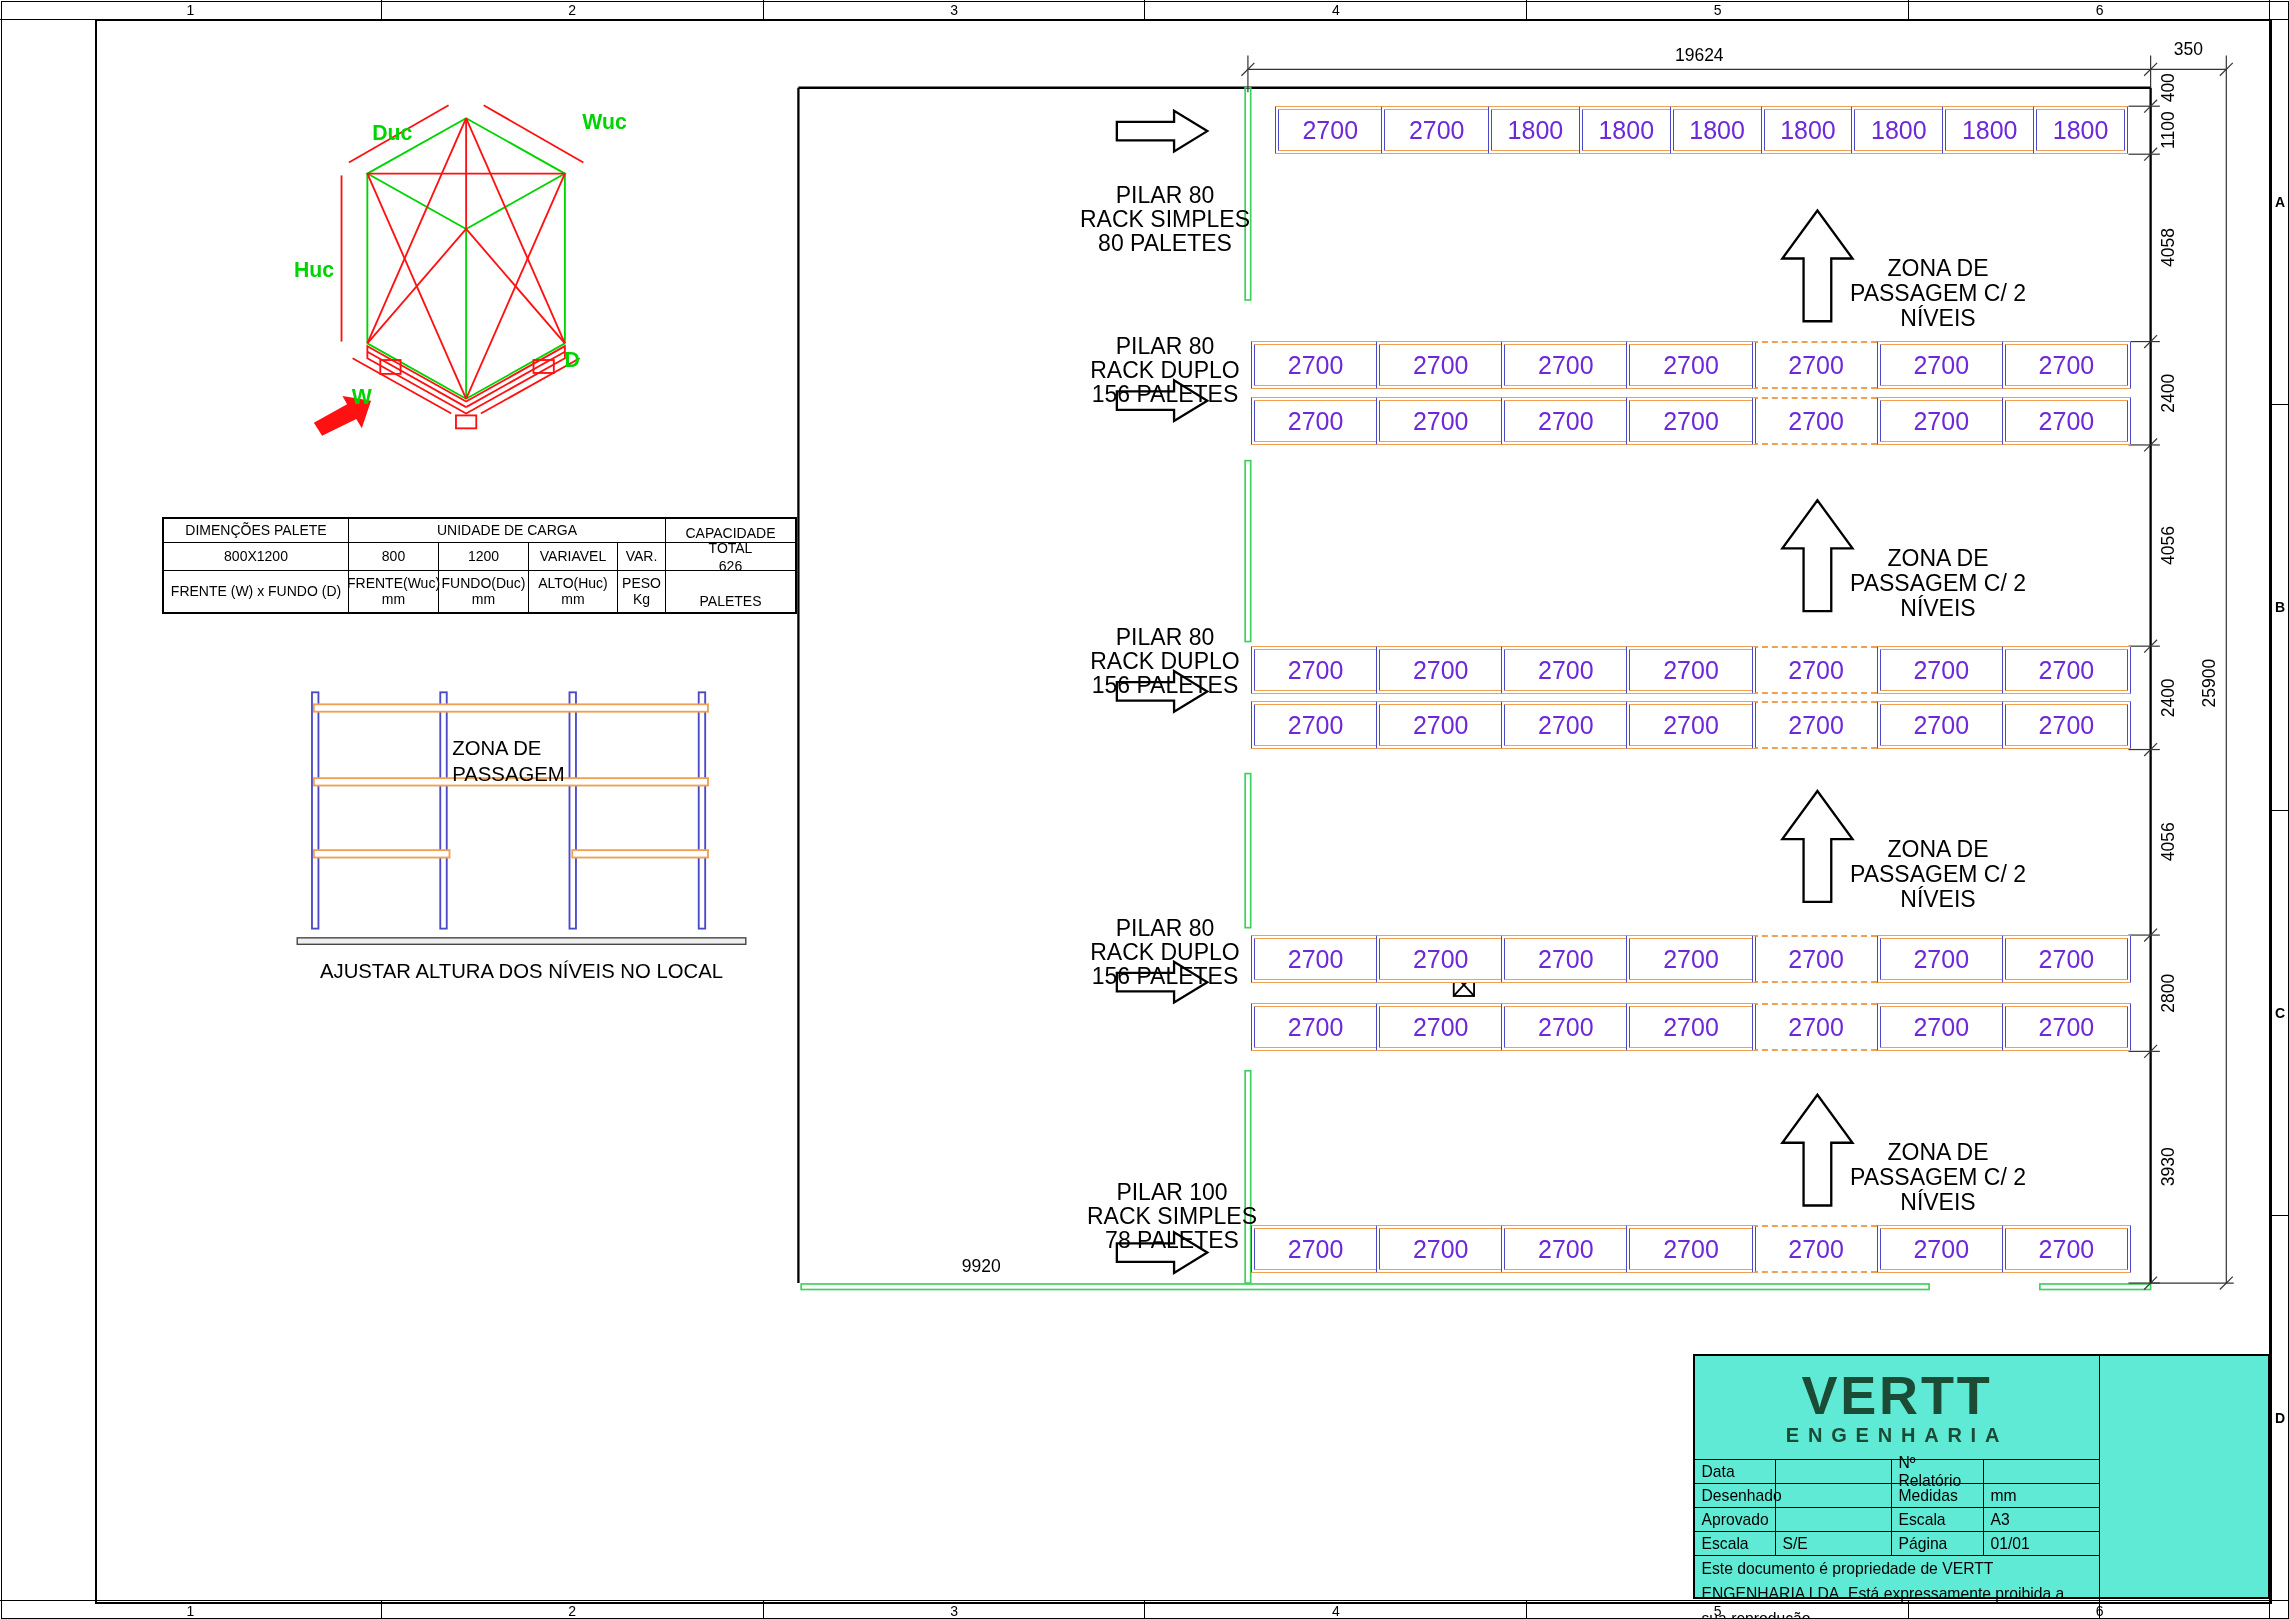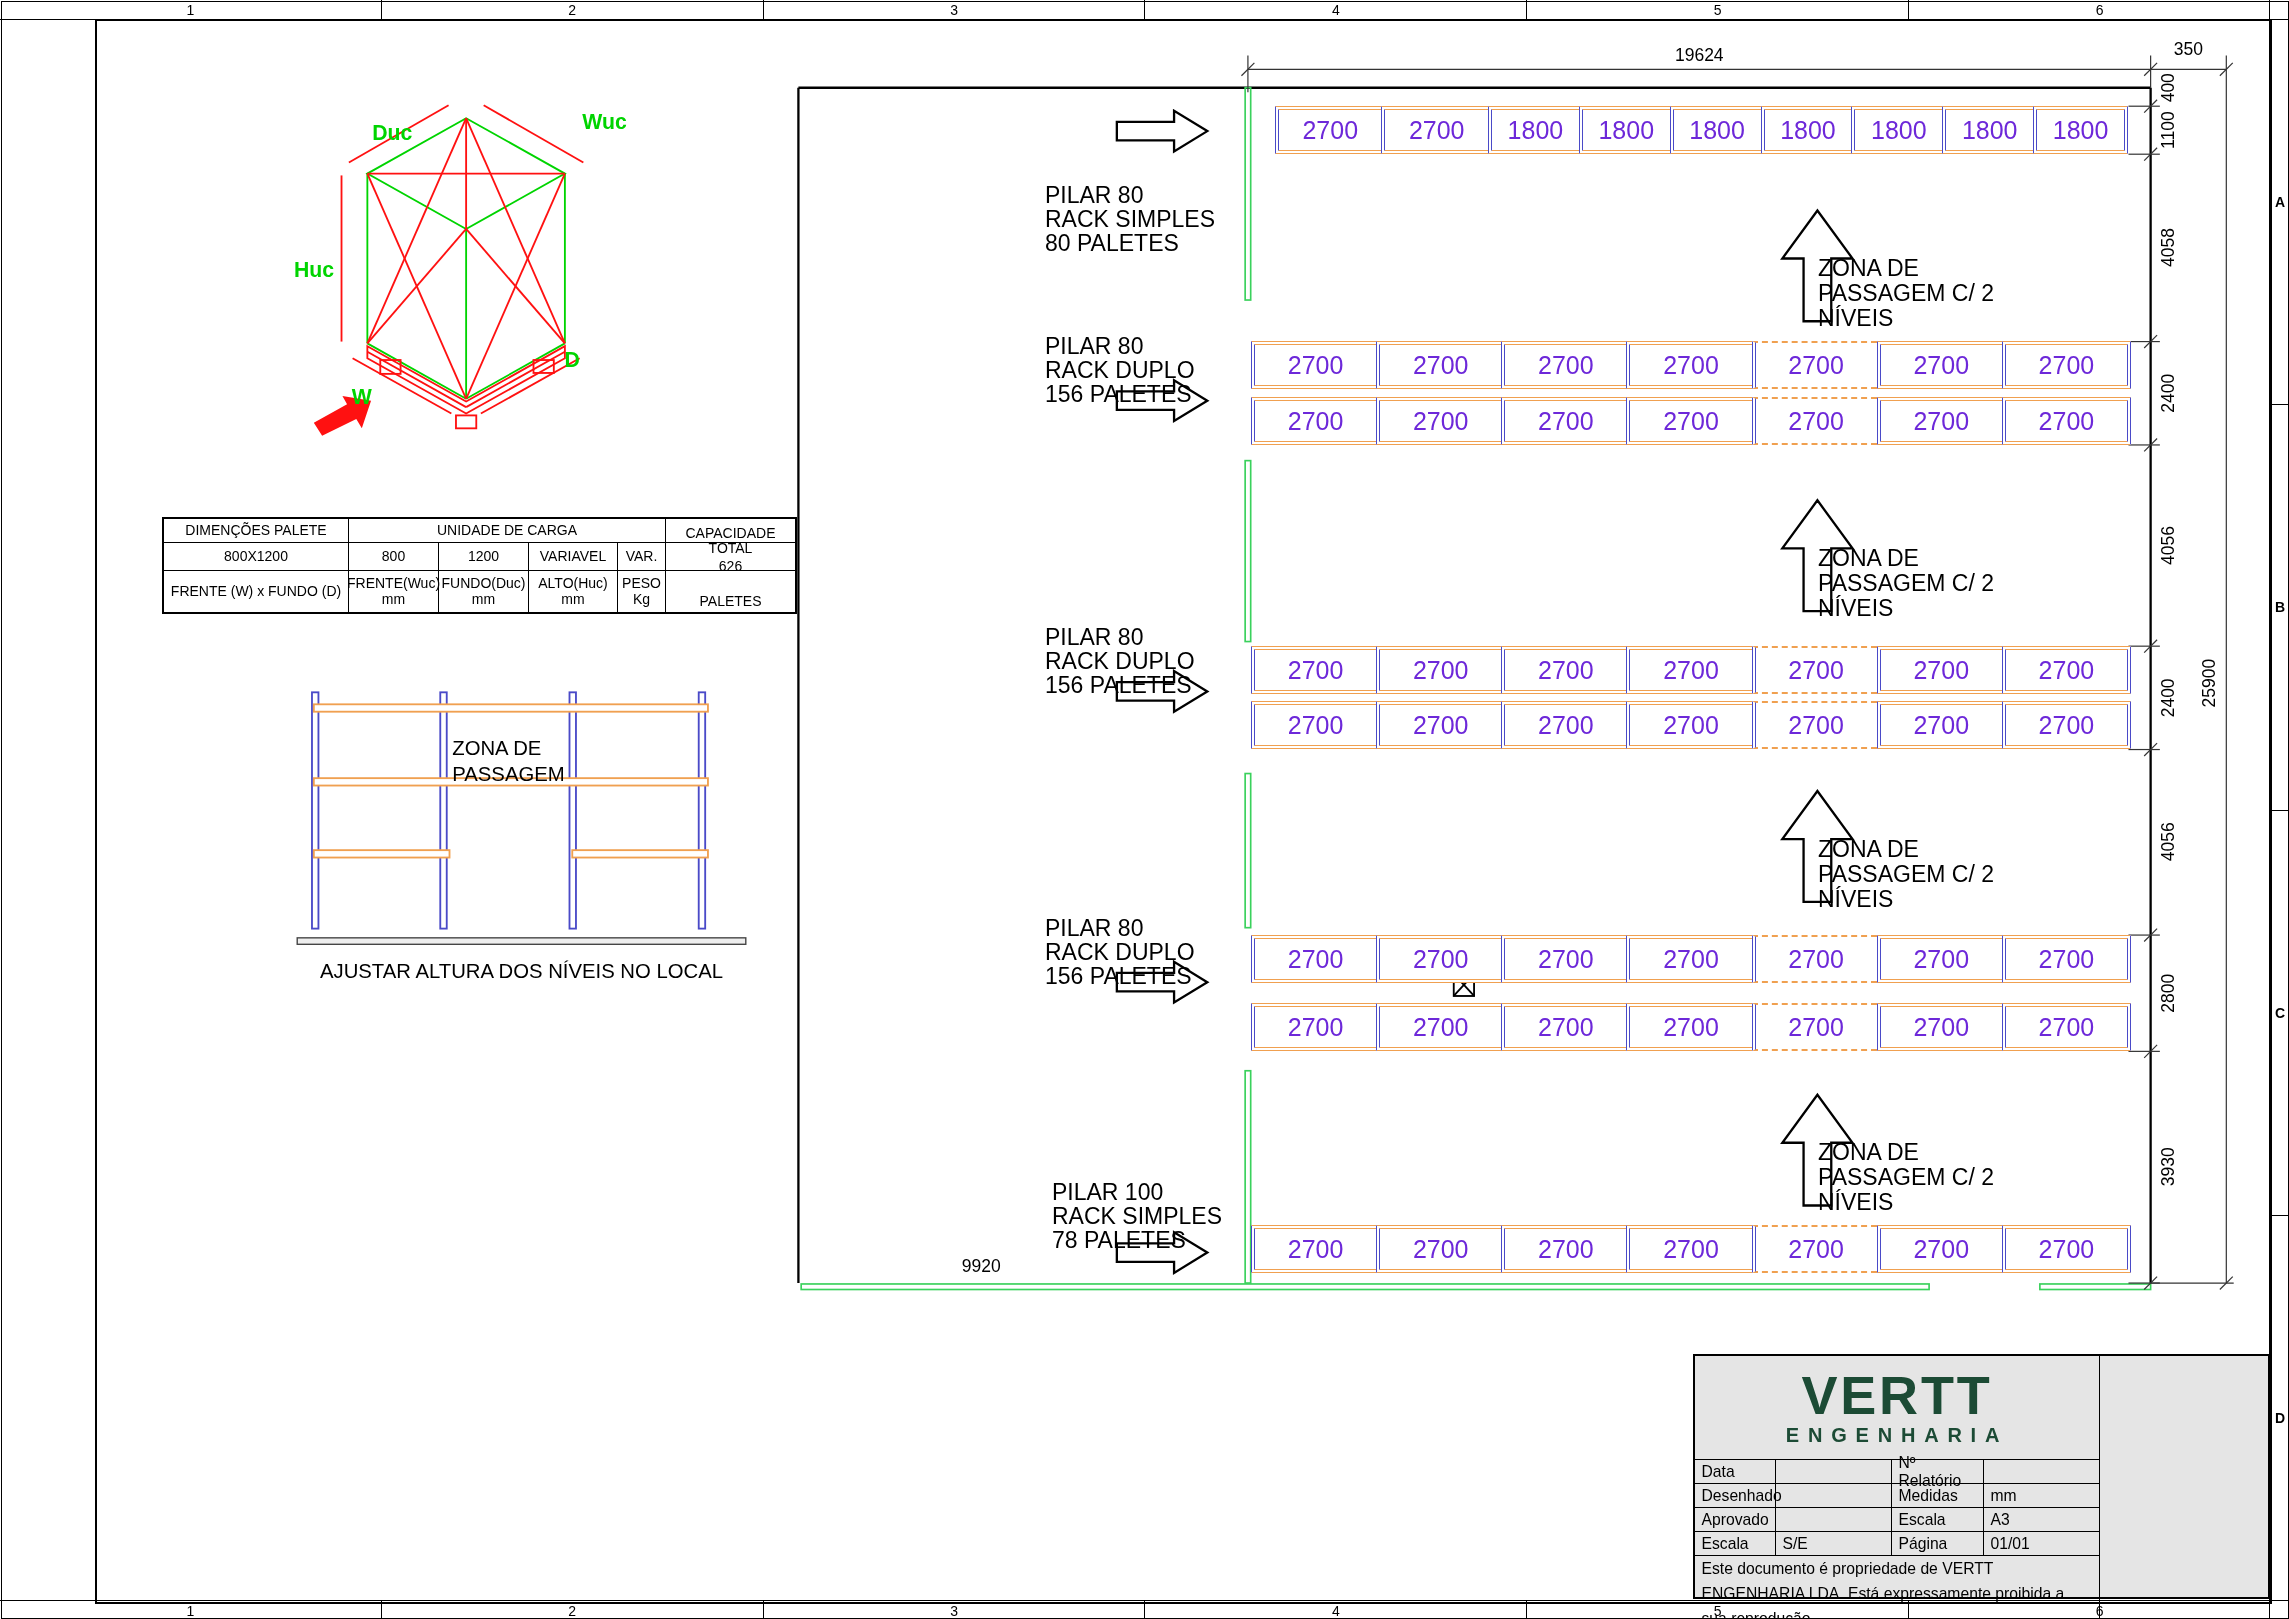--- a/index.html
+++ b/index.html
@@ -35,27 +35,27 @@
   
   .rack-row{position:absolute;display:flex;height:48px;box-sizing:border-box;z-index:3;}
   .bay{box-sizing:border-box;display:flex;align-items:center;justify-content:center;
        border-left:4.6px double #4a4ac8;border-top:4.6px double #f0a050;border-bottom:4.6px double #f0a050;
        background:#fff;}
   .bay:last-child{border-right:4.6px double #4a4ac8;}
   .bay.dashed{border-top:2.8px dashed #f0a050;border-bottom:2.8px dashed #f0a050;padding-top:1.8px;padding-bottom:1.8px;}
   .bay span{font-size:25px;color:#6d28d9;}
 
   
-  .lbl{position:absolute;text-align:left;z-index:4;white-space:pre-line;}
+  .lbl{position:absolute;text-align:center;z-index:4;white-space:pre-line;}
   .pilar-label{width:240px;font-size:23px;line-height:24px;}
   .zone-label{width:240px;font-size:23px;line-height:25px;}
 
   
   .tblock{position:absolute;left:1693px;top:1354px;width:577px;height:245px;
-          border:2.3px solid #000;box-sizing:border-box;z-index:4;background:#e5e5e5;
+          border:2.3px solid #000;box-sizing:border-box;z-index:4;background:#5eead4;
           display:grid;grid-template-columns:81px 116px 92px 116px auto;
           grid-template-rows:104px 24px 24px 24px 24px auto;}
   .tblock .tc{border-right:1.8px solid #000;border-bottom:1.8px solid #000;
               display:flex;align-items:center;padding:0 6.5px;font-size:15.7px;box-sizing:border-box;}
   .logo-cell{grid-column:1 / span 4;flex-direction:column;justify-content:center;}
   .client-cell{grid-column:5;align-items:flex-start!important;padding-top:7.4px!important;border-right:none!important;}
   .blank-col{grid-column:5;grid-row:2 / span 5;border-right:none!important;border-bottom:none!important;}
   .disc-cell{grid-column:1 / span 4;grid-row:6;flex-direction:column;align-items:flex-start;
              justify-content:center;font-size:9.7px;line-height:1.6;border-bottom:none!important;}
   .logo1{font-size:54px;font-weight:bold;letter-spacing:2.8px;line-height:1;}

